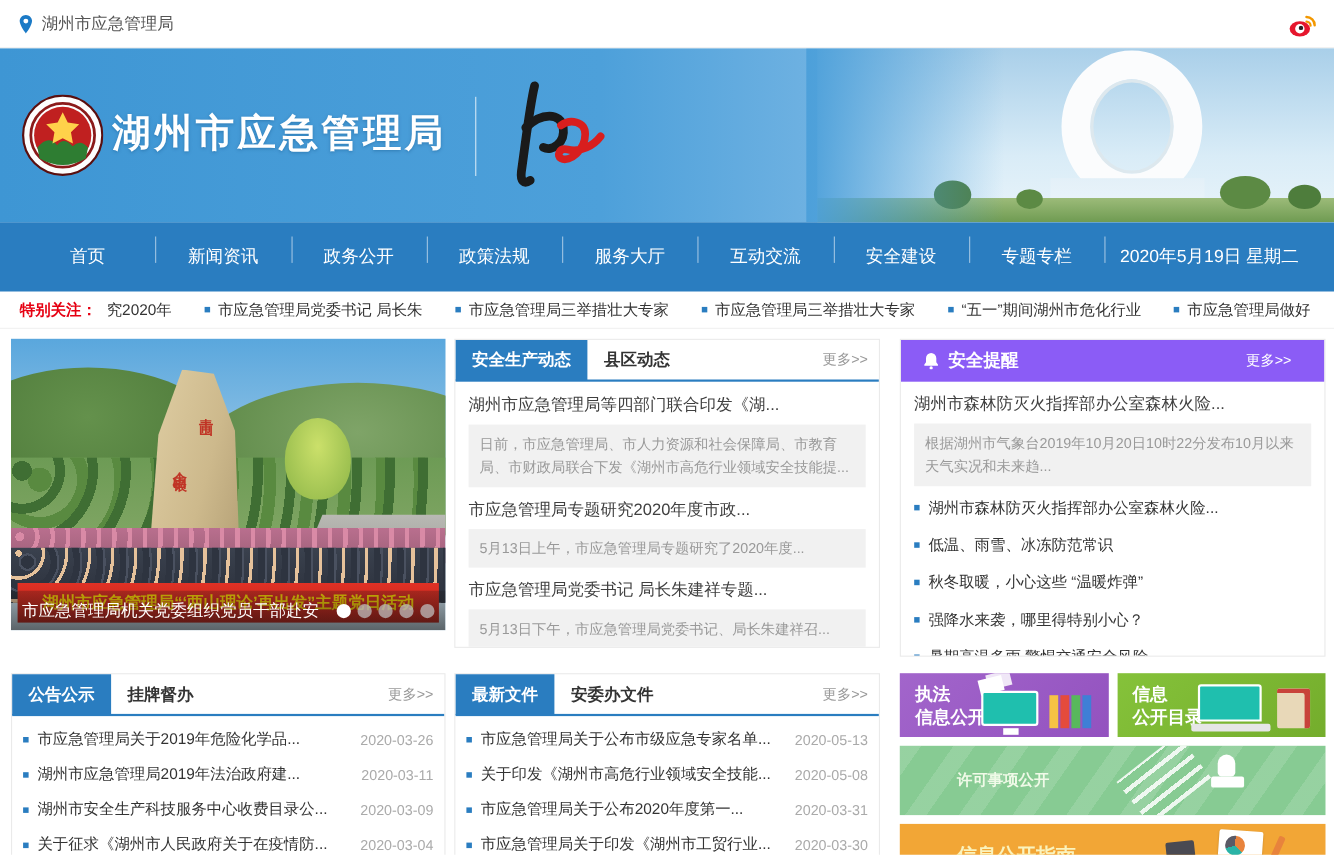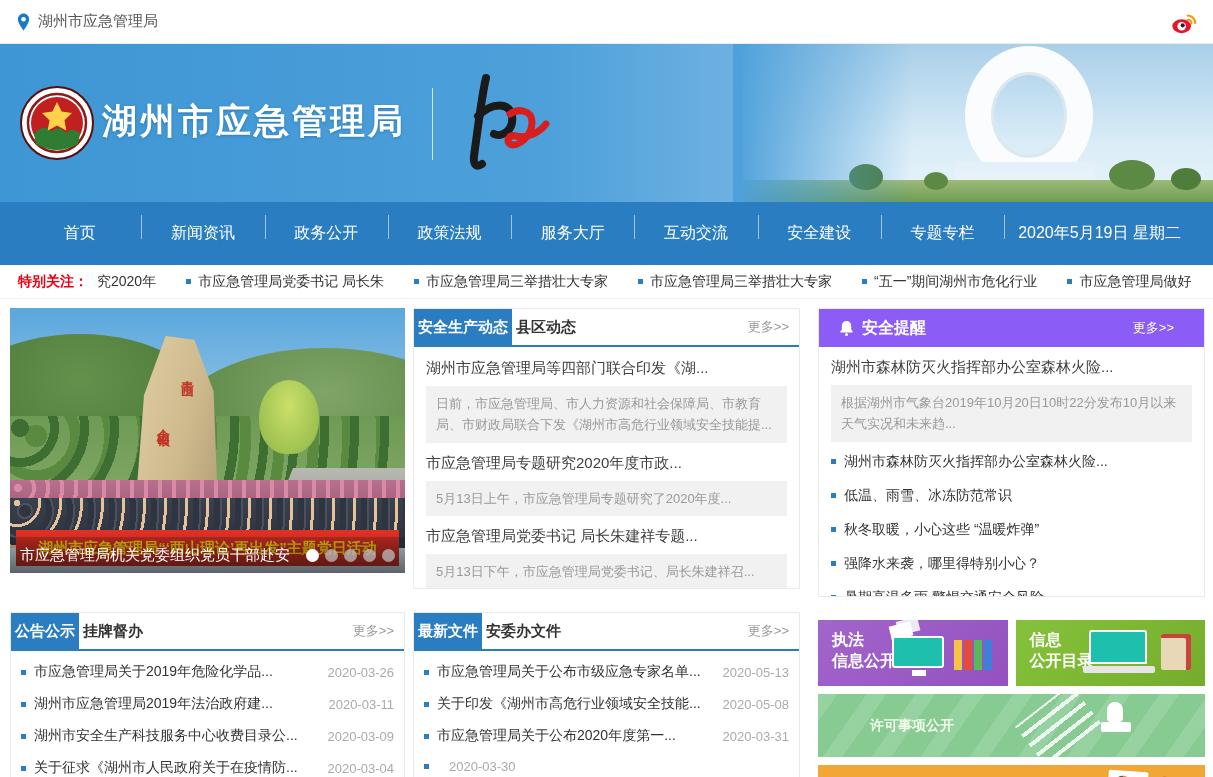--- a/index.html
+++ b/index.html
@@ -105,21 +105,21 @@
     background:linear-gradient(180deg,rgba(20,20,20,.25),rgba(20,20,20,.62));
     display:flex; align-items:center; padding:0 10px; }
   .caption-text { color:#fff; font-size:15px; flex:1; white-space:nowrap; overflow:hidden; }
   .dots { display:flex; gap:6px; }
   .dot { width:13px; height:13px; border-radius:50%; background:rgba(190,190,190,.75); cursor:pointer; }
   .dot.active { background:#fff; }
 
   
   .box { background:#fff; border:1px solid #eaeaea; }
   .tabhead { display:flex; align-items:center; border-bottom:2px solid #2a7dc0; height:38px; }
-  .tab { height:38px; display:flex; align-items:center; padding:0 4px; font-size:15px;
+  .tab { height:38px; display:flex; align-items:center; padding:0 15px; font-size:15px;
     font-weight:bold; color:#333; cursor:pointer; white-space:nowrap; }
   .tab.active { background:#2a7dc0; color:#fff; }
   .more { margin-left:auto; color:#999; font-size:13px; padding-right:10px; cursor:pointer; white-space:nowrap; }
 
   
   .news-body { padding:1px 12px 10px; }
   .n-title { font-size:15px; color:#404040; margin:11px 0 8px; white-space:nowrap;
     overflow:hidden; cursor:pointer; }
   .n-sum { background:#f1f1f1; color:#999; font-size:13px; line-height:1.65;
     padding:7px 10px; overflow:hidden; }
@@ -143,21 +143,21 @@
   .doclist { list-style:none; padding:5px 10px 0 2px; }
   .doclist li { display:flex; align-items:center; padding:7px 0 7px 8px; font-size:14px;
     color:#333; cursor:pointer; }
   .doclist .sq { width:5px; height:5px; background:#2a7dc0; margin-right:8px; flex:none; }
   .doclist .txt { flex:1; white-space:nowrap; overflow:hidden; text-overflow:ellipsis; }
   .doclist .date { color:#aaa; font-size:13px; margin-left:12px; flex:none; }
 
   
   .promos { display:flex; flex-direction:column; gap:8px; }
   .promo-row { display:flex; gap:8px; }
-  .pcard { position:relative; flex:1; height:66px; overflow:hidden; cursor:pointer; color:#fff;margin-top:8px; }
+  .pcard { position:relative; flex:1; height:58px; overflow:hidden; cursor:pointer; color:#fff; }
   .pcard .p2l { position:absolute; left:14px; top:10px; font-size:16px; font-weight:bold; line-height:1.3; }
   .p-law { background:linear-gradient(135deg,#a265cb,#9352bf); }
   .p-cat { background:linear-gradient(135deg,#85c23a,#74ad2c); }
   .pbanner { position:relative; height:63px; overflow:hidden; cursor:pointer; display:flex; align-items:center; }
   .p-lic { background:
       repeating-linear-gradient(125deg, rgba(255,255,255,.13) 0 16px, rgba(255,255,255,0) 16px 40px),
       #87cb93; }
   .p-lic .ptxt { color:#f0fae8; font-size:14px; font-weight:bold; margin-left:52px; }
   .p-gui { background:#f2a636; height:58px; }
   .p-gui .ptxt { color:#faf3bd; font-size:18px; font-weight:bold; margin-left:52px; }
@@ -443,20 +443,21 @@
               <span class="txt">关于印发《湖州市高危行业领域安全技能...</span>
               <span class="date">2020-05-08</span>
             </li>
           <li>
               <span class="sq"></span>
               <span class="txt">市应急管理局关于公布2020年度第一...</span>
               <span class="date">2020-03-31</span>
             </li>
           <li>
               <span class="sq"></span>
+              <span class="txt">市应急管理局关于印发《湖州市工贸行业...</span>
               <span class="date">2020-03-30</span>
             </li>
           <li></li>
         </ul>
       </div>
     </div>
 
     <div class="col3 promos">
       <div class="promo-row">
         <div class="pcard p-law">

